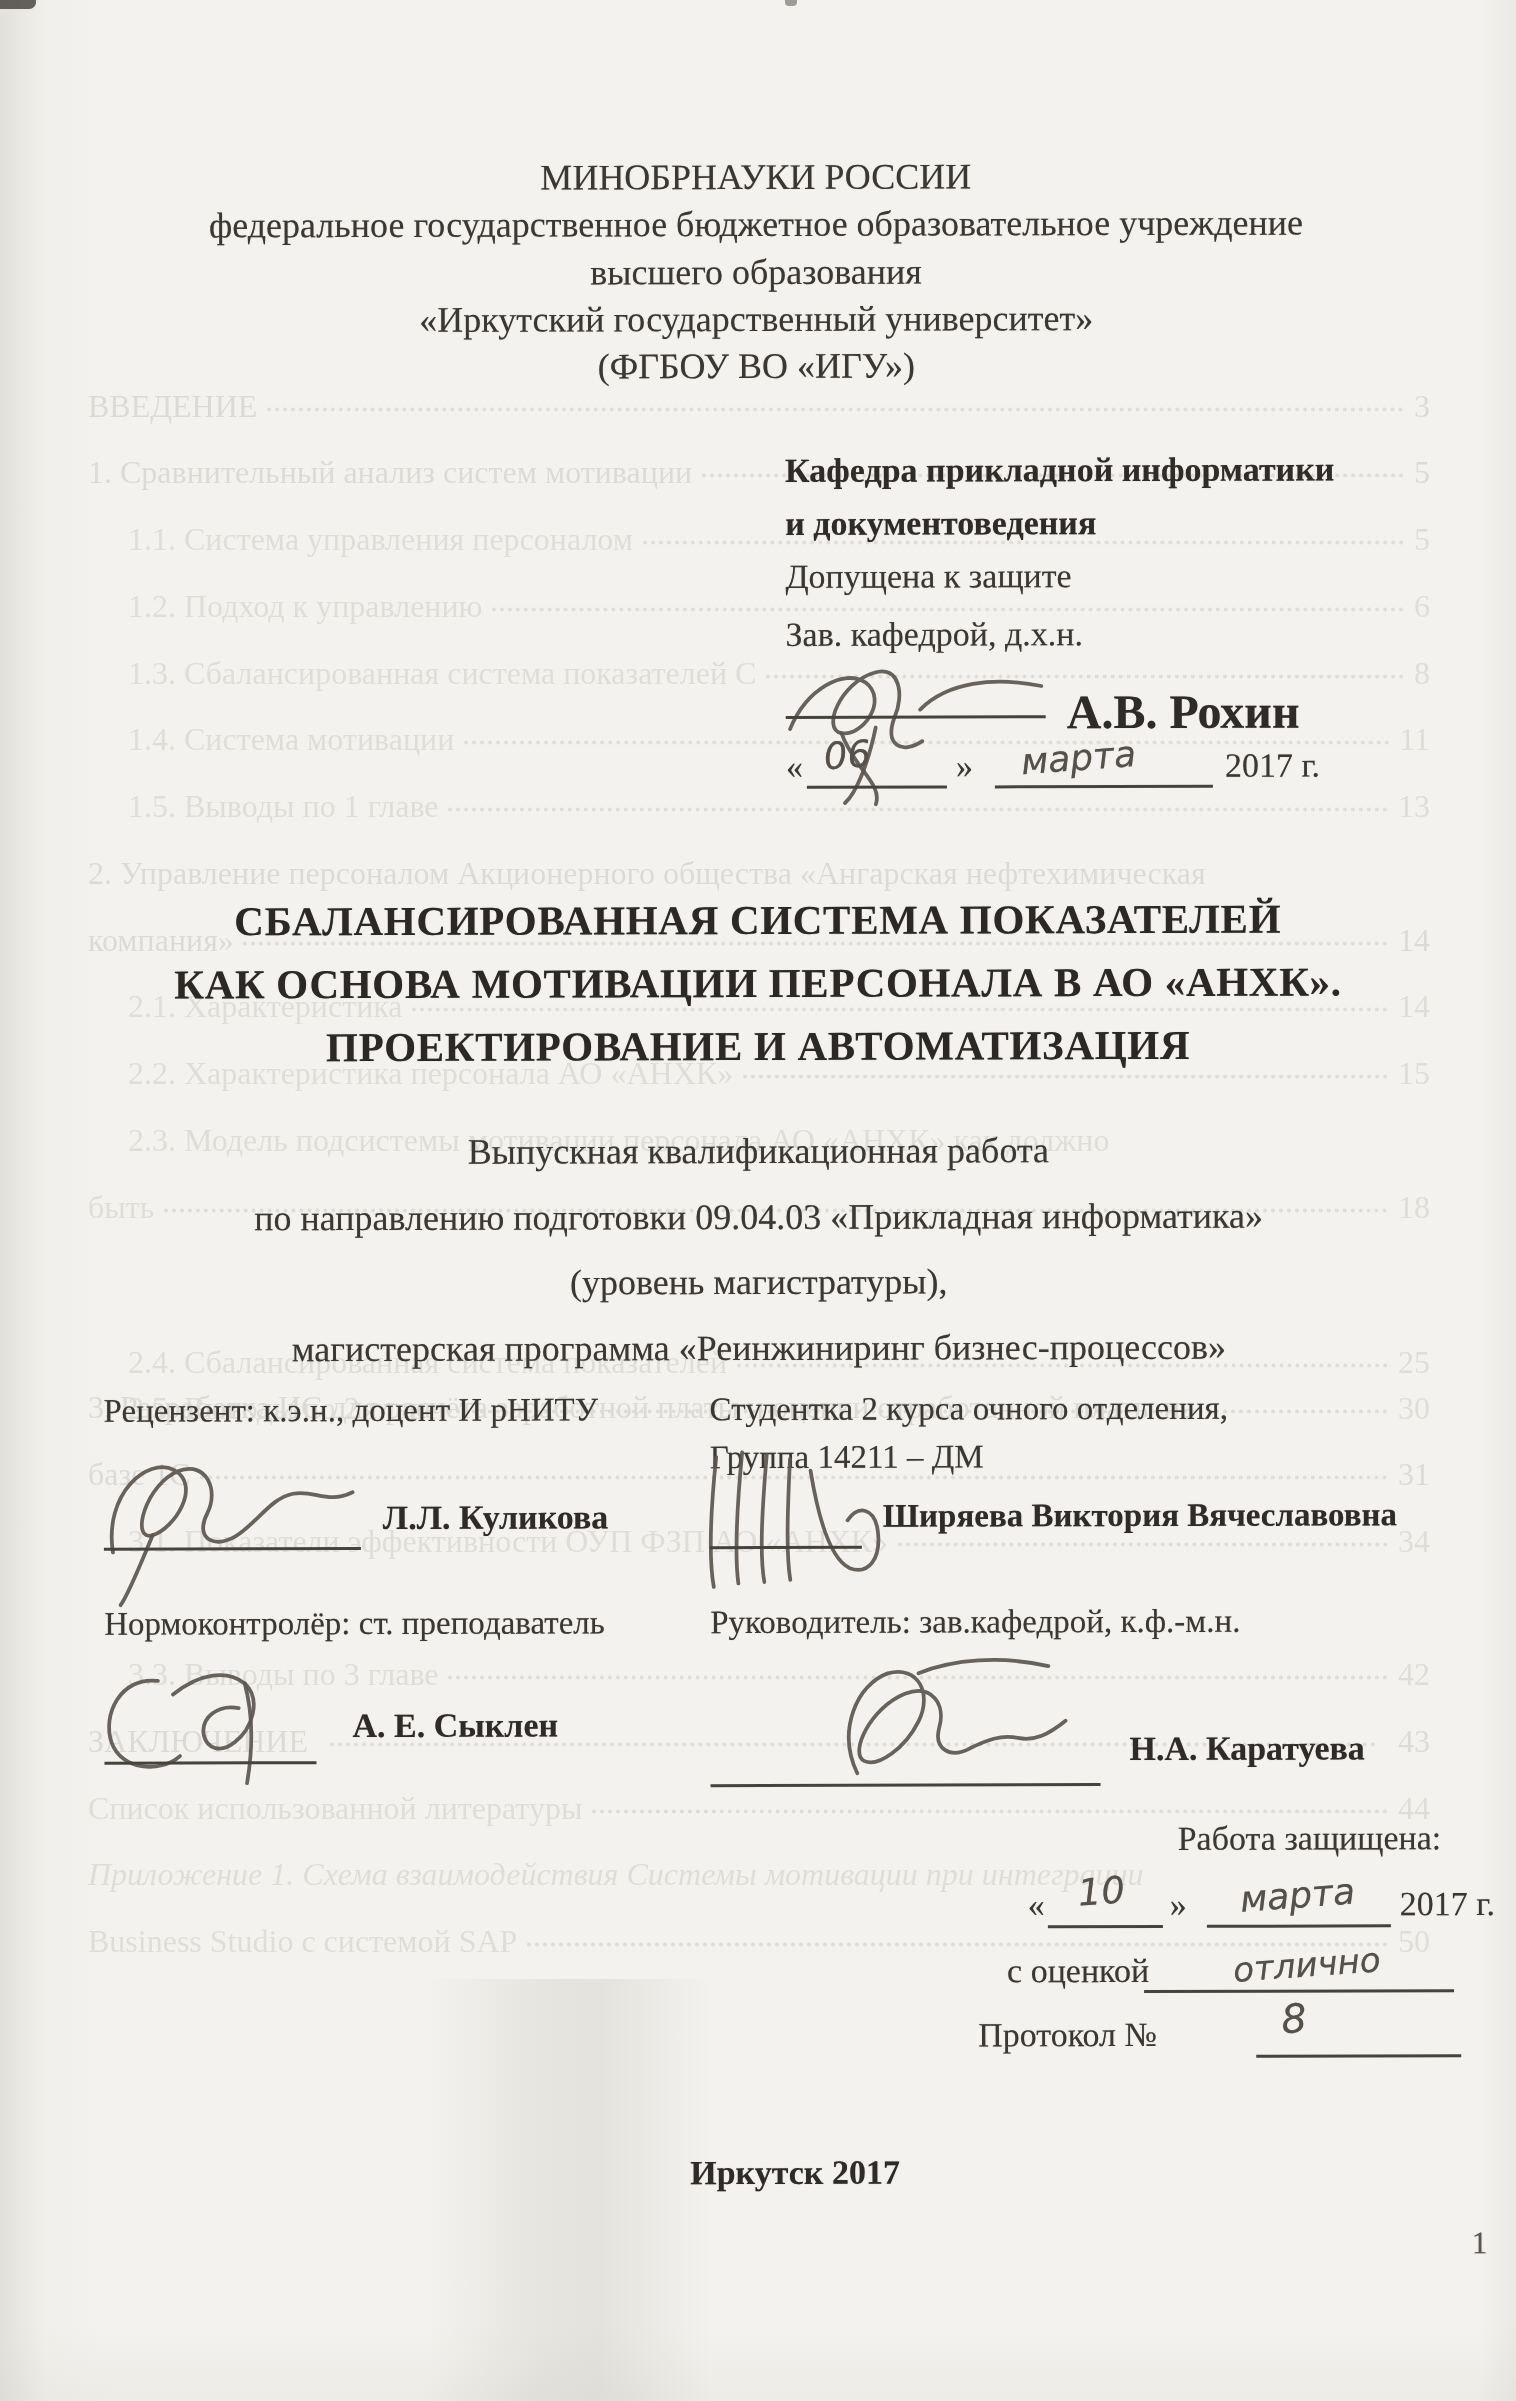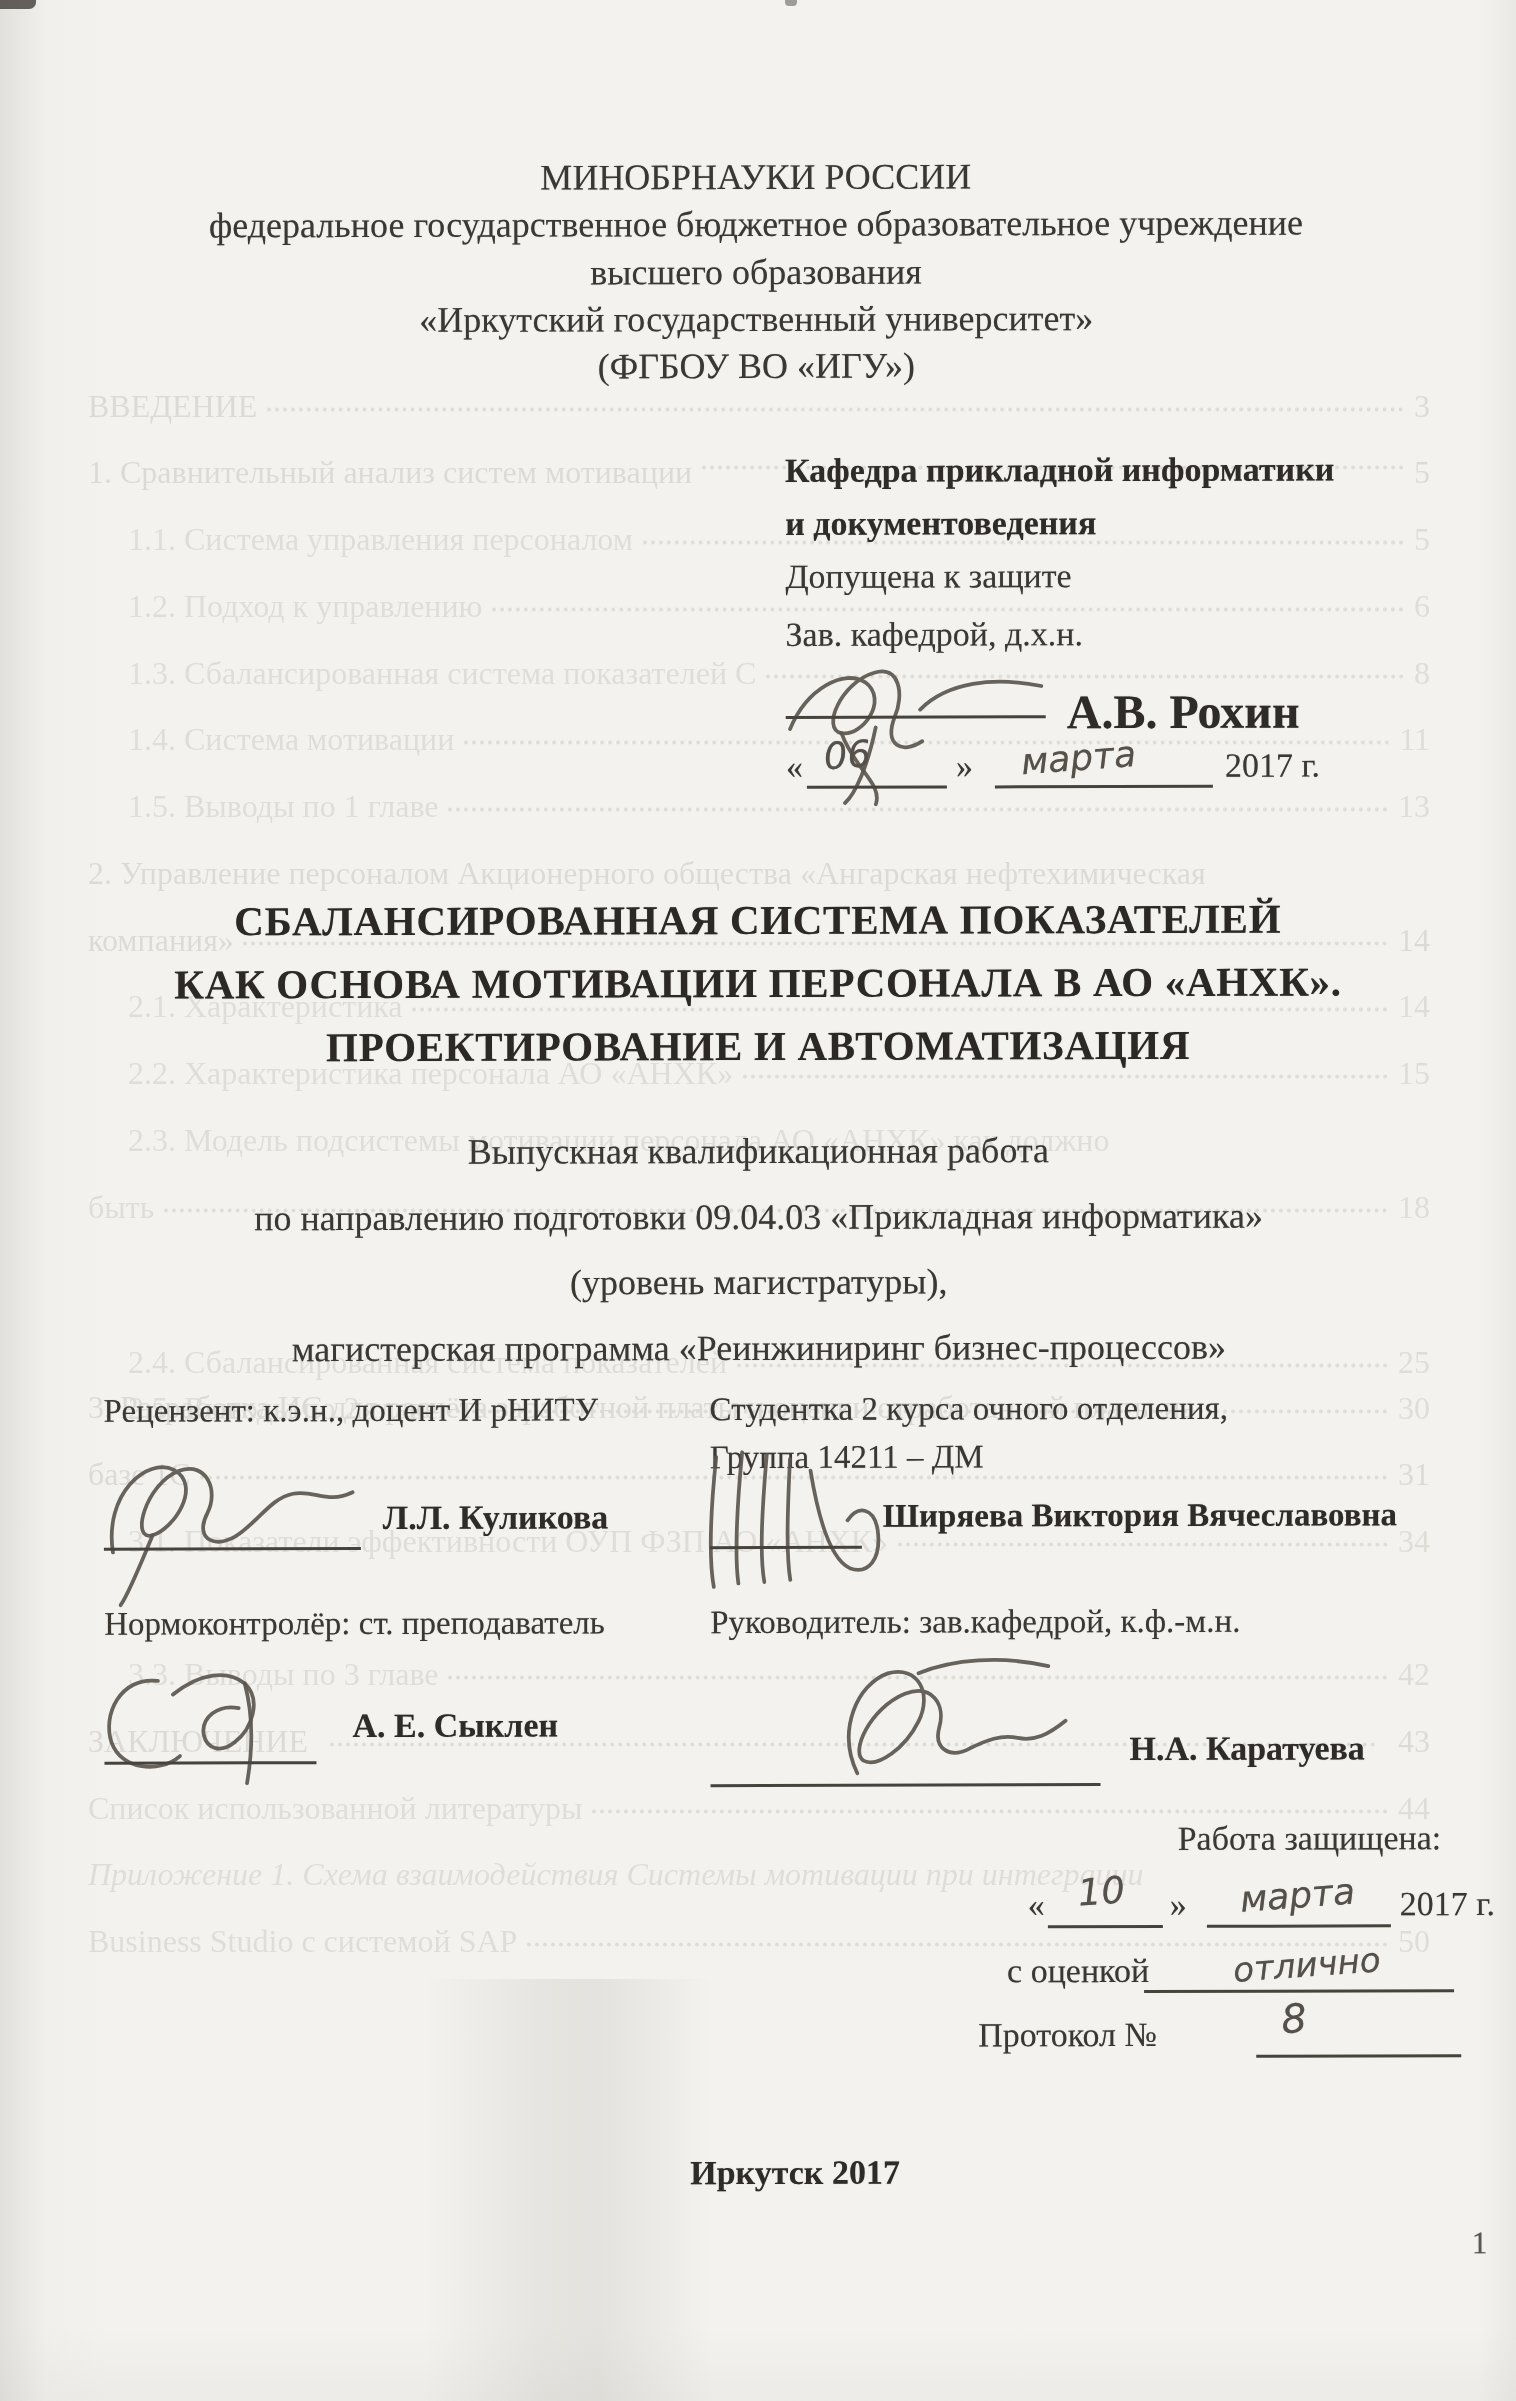--- a/index.html
+++ b/index.html
@@ -55,21 +55,21 @@
   <div class="speck-tl"></div>
   <div class="speck-t2"></div>
   <div class="band-bottom"></div>
 
   <div class="ghost-toc" id="ghost-toc">
       <div class="ghost-line gb" style="top: 388px;">
         <span>ВВЕДЕНИЕ</span>
         <span class="ghost-leader"></span>
         <span class="ghost-page">3</span>
       </div>
-      <div class="ghost-line gb" style="top: 454px; align-items: center;">
+      <div class="ghost-line gb" style="top: 454px;">
         <span>1. Сравнительный анализ систем мотивации</span>
         <span class="ghost-leader"></span>
         <span class="ghost-page">5</span>
       </div>
       <div class="ghost-line lvl1" style="top: 521px;">
         <span>1.1. Система управления персоналом</span>
         <span class="ghost-leader"></span>
         <span class="ghost-page">5</span>
       </div>
       <div class="ghost-line lvl1" style="top: 588px;">

